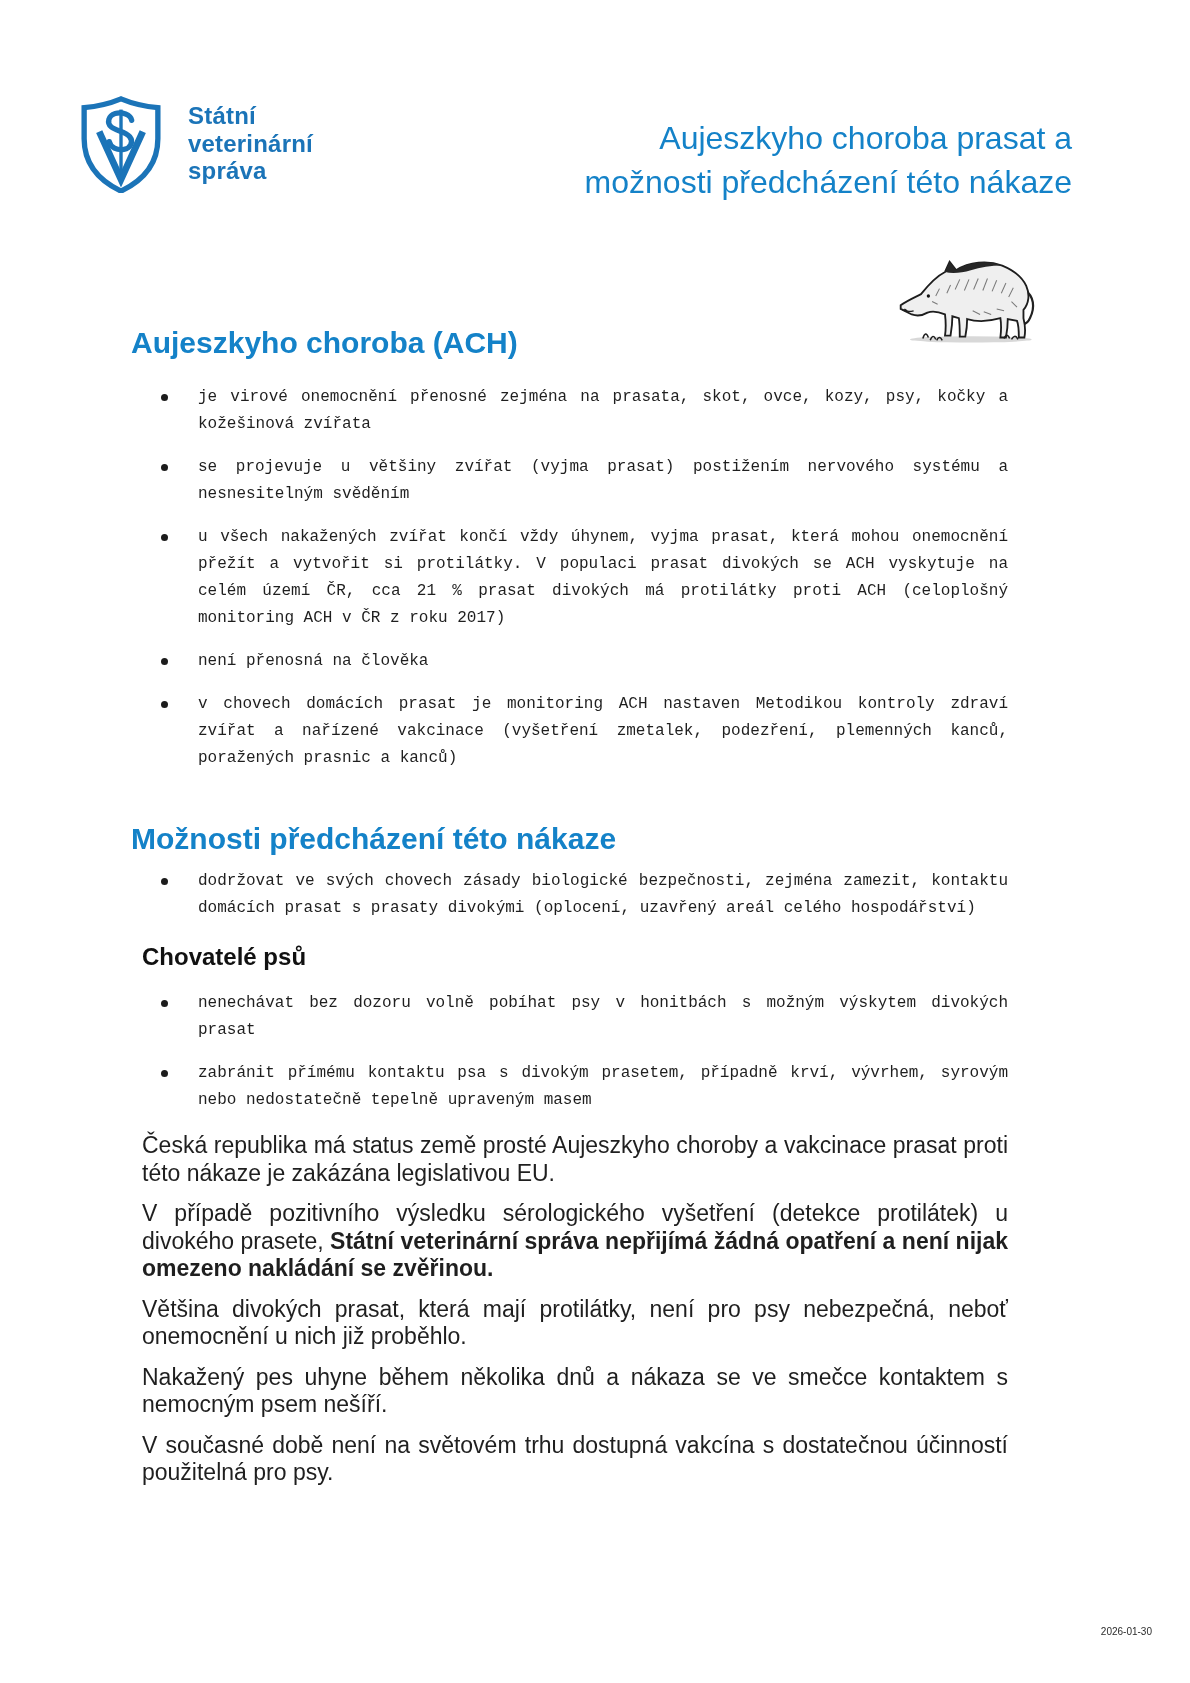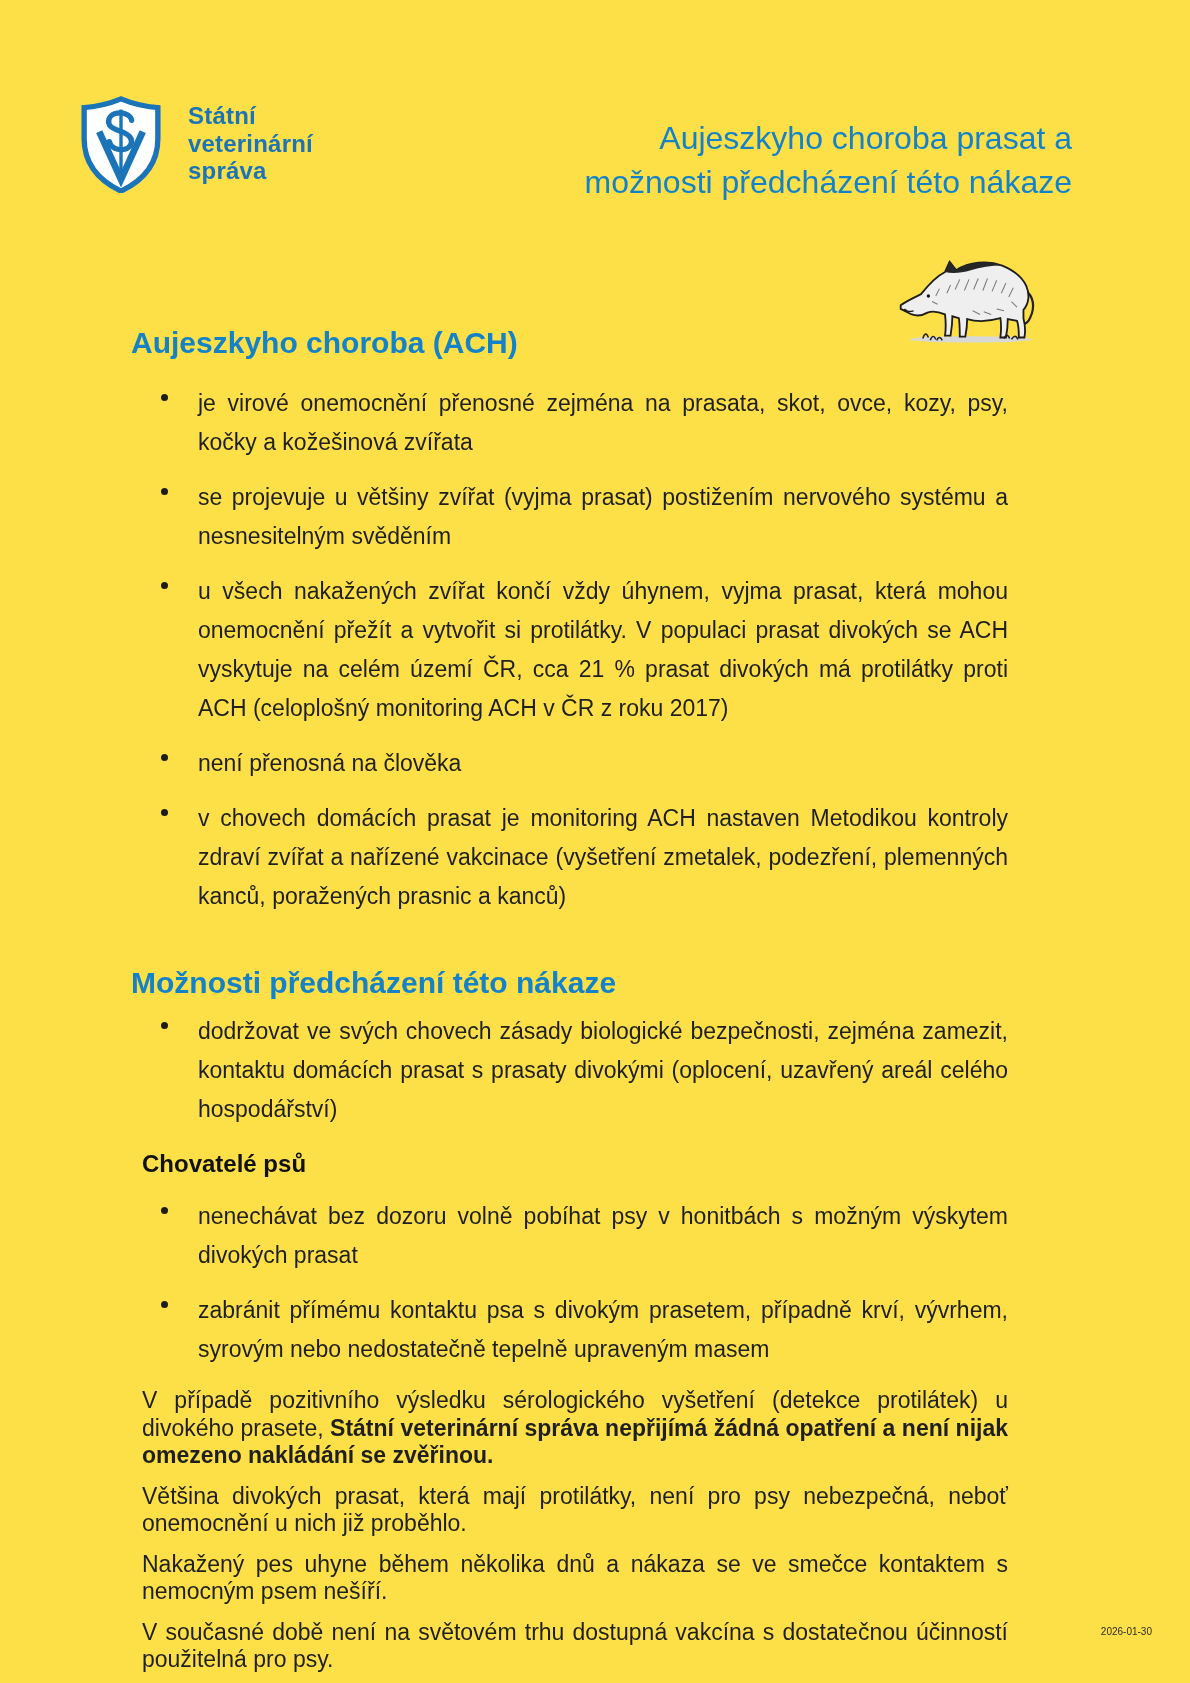--- a/index.html
+++ b/index.html
@@ -1,19 +1,19 @@
 <!DOCTYPE html>
 <html lang="cs"><head>
 <meta charset="utf-8">
 <style>
   html,body{margin:0;padding:0;background:#e9e9e9;}
   .page{
     position:relative;
     width:1190px;height:1683px;
-    background:#fde047;
+    background:#ffffff;
     font-family:"Liberation Sans","DejaVu Sans",sans-serif;
     color:#1f1f1f;
     overflow:hidden;
     margin:0 auto;
   }
   
   .logo-shield{position:absolute;left:77px;top:96px;width:88px;height:97px;}
   .logo-text{
     position:absolute;left:188px;top:102px;
     font-size:24px;font-weight:bold;line-height:27.5px;
@@ -35,22 +35,23 @@
   h1.sec2{margin-top:50px;margin-bottom:12px;}
   h2.sub{
     margin:22px 0 20px 11px;
     font-size:24px;line-height:26px;font-weight:bold;color:#111;
   }
   ul.blist{list-style:none;margin:0 0 18px 11px;padding:0;}
   ul.blist li{
     position:relative;
     padding-left:56px;
     margin-bottom:16px;
-    font-size:23px;line-height:39px;
+    font-size:16px;line-height:27px;
     text-align:justify;
+    font-family:Liberation Mono, monospace;
   }
   ul.blist li::before{
     content:"";position:absolute;left:19px;top:10px;
     width:7px;height:7px;border-radius:50%;background:#1c1c1c;
   }
   .para{
     margin:0 0 13px 11px;
     font-size:23px;line-height:27.5px;
     text-align:justify;
   }
@@ -148,20 +149,21 @@
     <ul class="blist">
       <li>dodržovat ve svých chovech zásady biologické bezpečnosti, zejména zamezit, kontaktu domácích prasat s prasaty divokými (oplocení, uzavřený areál celého hospodářství)</li>
     </ul>
 
     <h2 class="sub">Chovatelé psů</h2>
     <ul class="blist">
       <li>nenechávat bez dozoru volně pobíhat psy v honitbách s možným výskytem divokých prasat</li>
       <li>zabránit přímému kontaktu psa s divokým prasetem, případně krví, vývrhem, syrovým nebo nedostatečně tepelně upraveným masem</li>
     </ul>
 
+    <p class="para">Česká republika má status země prosté Aujeszkyho choroby a vakcinace prasat proti této nákaze je zakázána legislativou EU.</p>
     <p class="para">
       <span>V případě pozitivního výsledku sérologického vyšetření (detekce protilátek) u divokého prasete, </span><b>Státní veterinární správa nepřijímá žádná opatření a není nijak omezeno nakládání se zvěřinou.</b>
     </p>
     <p class="para">Většina divokých prasat, která mají protilátky, není pro psy nebezpečná, neboť onemocnění u nich již proběhlo.</p>
     <p class="para">Nakažený pes uhyne během několika dnů a nákaza se ve smečce kontaktem s nemocným psem nešíří.</p>
     <p class="para">V současné době není na světovém trhu dostupná vakcína s dostatečnou účinností použitelná pro psy.</p>
 
   </div>
 
   <div class="footer-date">2026-01-30</div>

